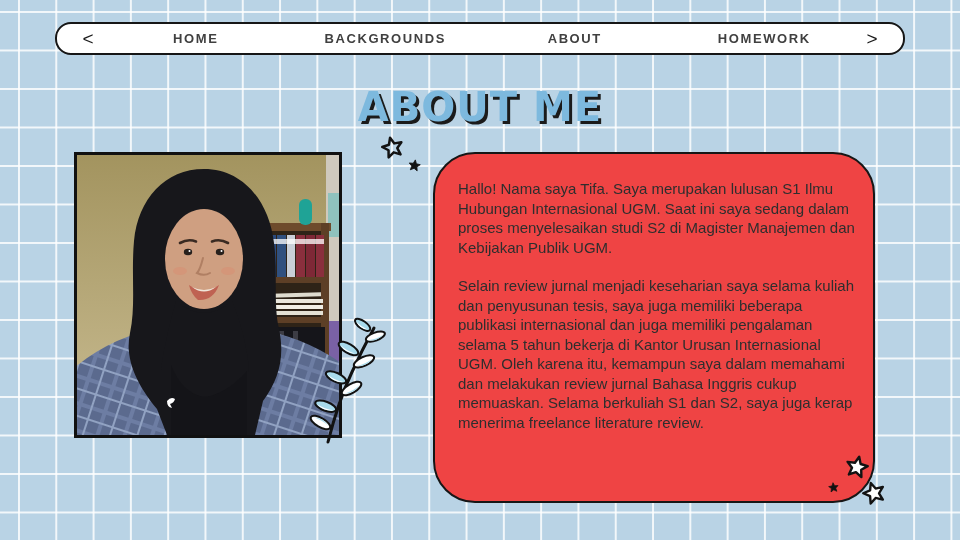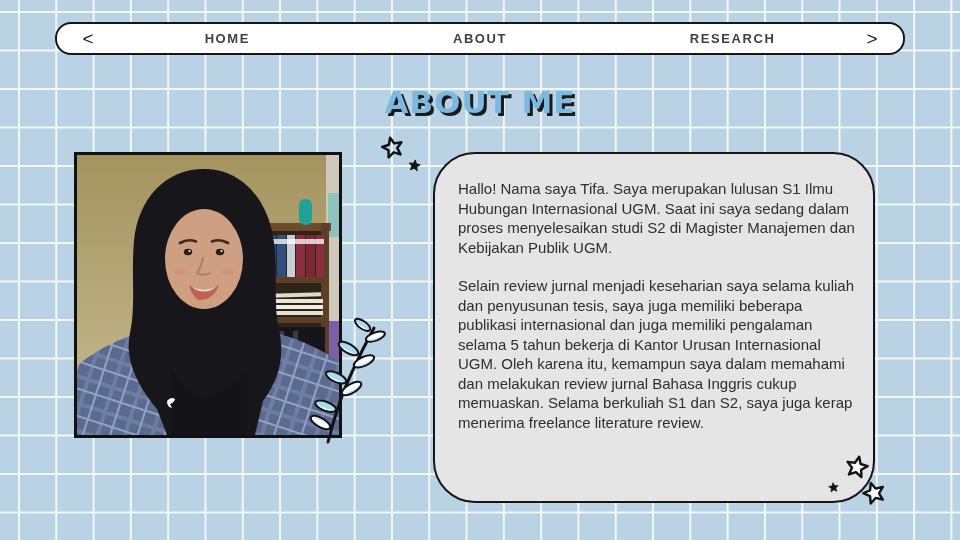--- a/index.html
+++ b/index.html
@@ -33,35 +33,35 @@
   .nav-item.active {
     color:#6fb3d9;
     text-shadow:-1px -1px 0 #1d1d1d, 1px -1px 0 #1d1d1d,
                 -1px 1px 0 #1d1d1d, 1.5px 1.5px 0 #1d1d1d;
   }
 
   
   .page-title {
     position:absolute; left:0; right:0; top:84px; text-align:center;
     font-family:"DejaVu Sans", sans-serif;
-    font-size:31px; font-weight:800; letter-spacing:1px;
+    font-size:40px; font-weight:800; letter-spacing:1px;
     color:#7db9de; text-shadow:3px 3px 0 #1b1b1b; z-index:2;
   }
 
   
   .photo-frame {
     position:absolute; left:74px; top:152px; width:268px; height:286px;
     border:3px solid #111; background:#b3a274; z-index:2;
   }
   .photo-frame svg { display:block; width:100%; height:100%; }
 
   
   .bubble {
     position:absolute; left:433px; top:152px; width:442px; height:351px;
-    background:#e5e5e5; border:2px solid #161616; border-radius:42px;
+    background:#ef4444; border:2px solid #161616; border-radius:42px;
     padding:25px 18px 0 23px; z-index:3;
   }
   .bubble p {
     font-size:15px; line-height:1.3; color:#2e2e2e;
     margin-bottom:19px; font-family:"Liberation Sans", sans-serif;
   }
 
   
   .doodle { position:absolute; }
   .doodle svg { display:block; width:100%; height:100%; overflow:visible; }
@@ -71,22 +71,23 @@
   #star-d { left:828px; top:482px; width:11px; height:11px; transform:rotate(-6deg); z-index:6; }
   #star-e { left:862px; top:481px; width:24px; height:24px; transform:rotate(-18deg); z-index:6; }
   #leaf-sprig { left:318px; top:320px; width:64px; height:126px; z-index:4; }
 </style>
 </head>
 <body>
 
 <div class="navbar">
   <div class="nav-chevron">&lt;</div>
   <div class="nav-item">HOME</div>
+  <div class="nav-item">BACKGROUNDS</div>
   <div class="nav-item">ABOUT</div>
-  <div class="nav-item">RESEARCH</div>
+  <div class="nav-item">HOMEWORK</div>
   <div class="nav-chevron">&gt;</div>
 </div>
 
 <div class="page-title">ABOUT ME</div>
 
 <div class="photo-frame">
   <svg viewBox="0 0 262 280" preserveAspectRatio="none">
     <defs>
       <linearGradient id="wall" x1="0" y1="0" x2="0" y2="1">
         <stop offset="0" stop-color="#a3945f"></stop>

